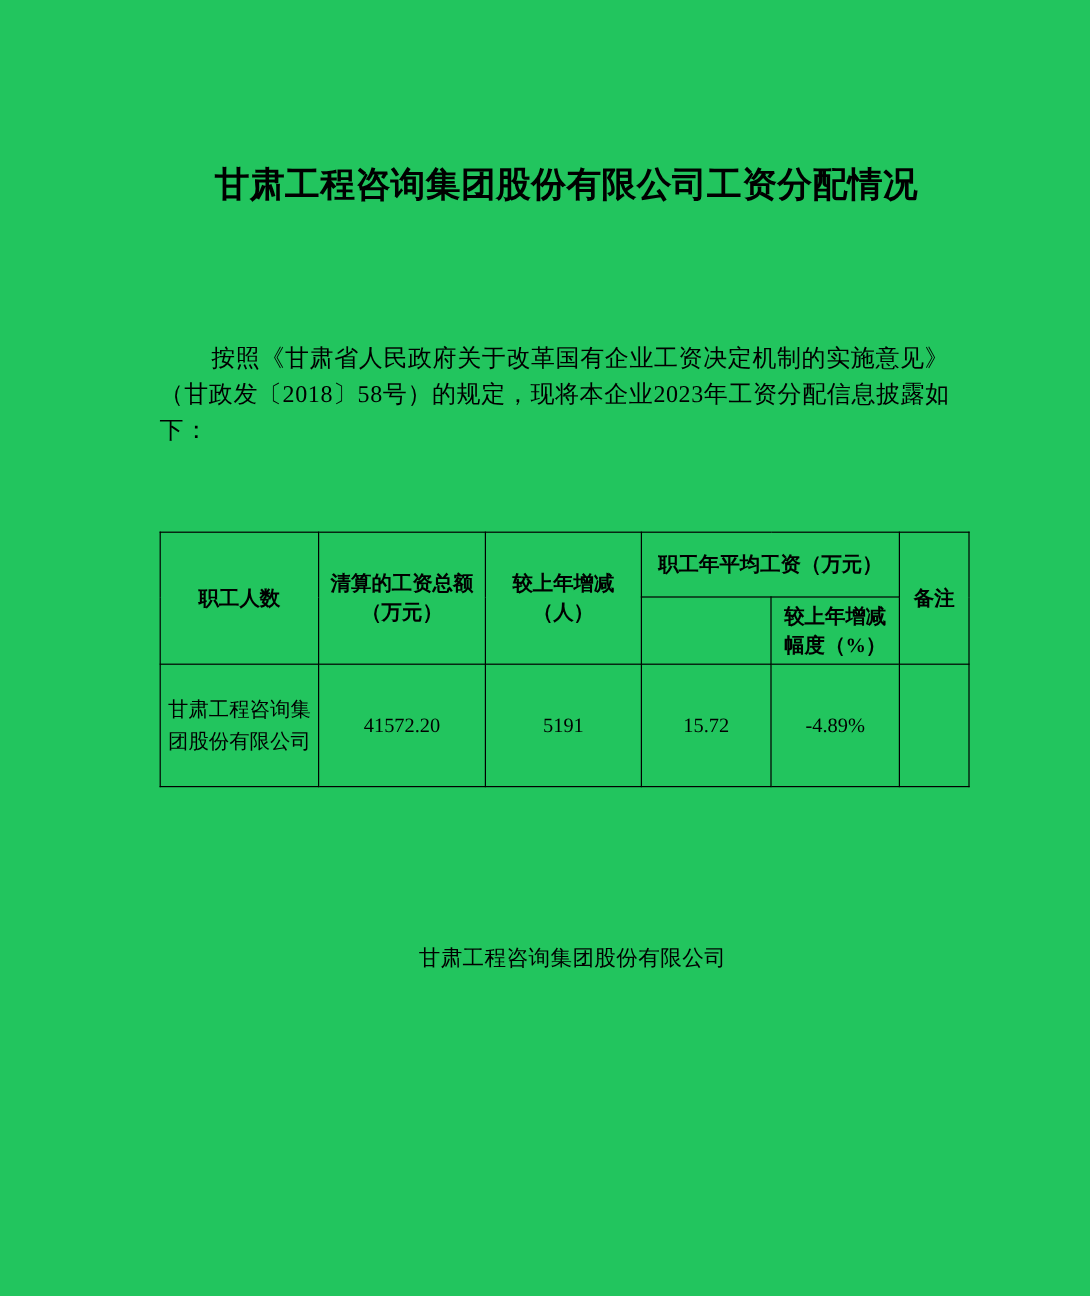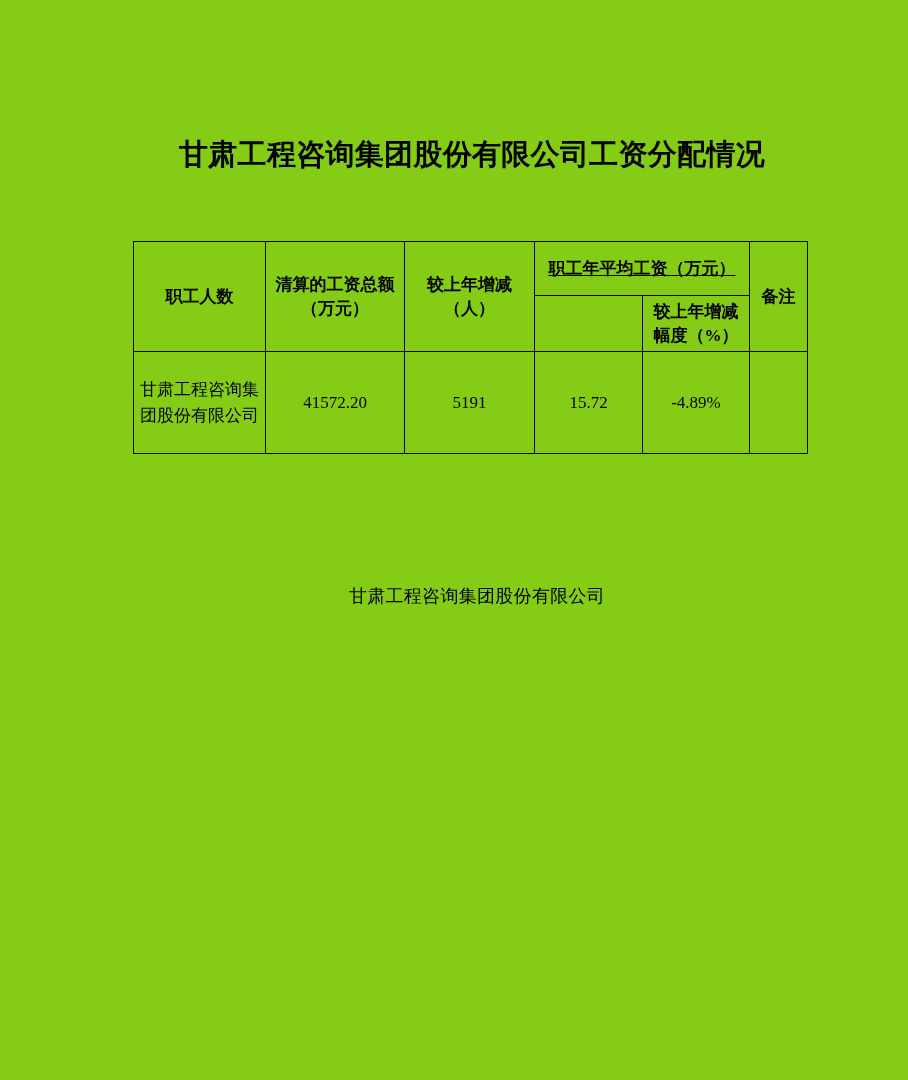--- a/index.html
+++ b/index.html
@@ -5,21 +5,21 @@
   * { margin: 0; padding: 0; box-sizing: border-box; }
   html, body { background: #ffffff; }
   body {
     width: 908px; height: 1080px;
     font-family: "Liberation Serif", "DejaVu Serif", serif;
     color: #000000;
   }
   .page {
     position: relative;
     width: 908px; height: 1080px;
-    background: #84cc16;
+    background: #22c55e;
     overflow: hidden;
   }
   .doc-title {
     margin: 136px 0 0 136px;
     width: 672px;
     text-align: center;
     font-size: 29px;
     font-weight: bold;
     line-height: 36px;
     letter-spacing: 0.3px;
@@ -50,21 +50,21 @@
     overflow: hidden;
   }
   tr.hdr-top { height: 54px; }
   tr.hdr-bottom { height: 56px; }
   tr.data-row { height: 102px; }
   td.hdr {
     font-weight: bold;
     line-height: 24px;
     white-space: pre-line;
   }
-  td.avg-group { border-bottom: none; text-decoration: underline; }
+  td.avg-group { border-bottom: none; }
   td.empty-sub { border-top: none; }
   td.cell-company {
     text-align: left;
     padding: 0 5px;
     line-height: 26px;
   }
   td.num {
     text-align: right;
     padding-right: 5px;
   }
@@ -78,20 +78,23 @@
   }
   .sign-date { margin-top: 22px; }
 </style>
 </head>
 <body>
 
 <div class="page">
 
   <div class="doc-title">甘肃工程咨询集团股份有限公司工资分配情况</div>
 
+  <div class="intro">按照《甘肃省人民政府关于改革国有企业工资决定机制的实施意见》
+（甘政发〔2018〕58号）的规定，现将本企业2023年工资分配信息披露如
+下：</div>
 
   <div class="tbl-wrap">
     <table class="wage-table">
       <colgroup>
         <col style="width:132px">
         <col style="width:139px">
         <col style="width:130px">
         <col style="width:108px">
         <col style="width:107px">
         <col style="width:58px">

